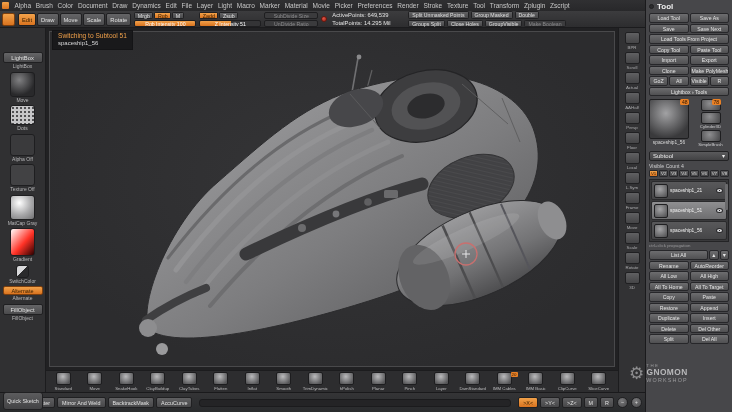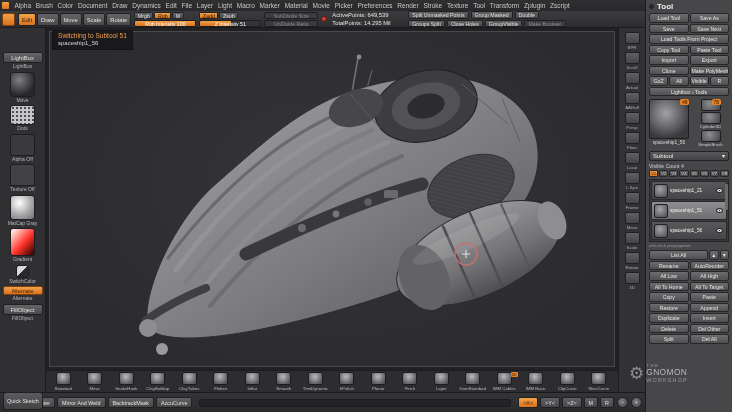--- a/index.html
+++ b/index.html
@@ -144,21 +144,21 @@
   .bbtn.active{background:linear-gradient(#f2a24a,#d9731f);color:#3a2000;}
   .groove{flex:1;height:8px;border-radius:3px;background:#242426;border:1px solid #1b1b1d;margin:0 4px;}
   .circle-btn{width:11px;height:11px;border-radius:50%;border:1px solid #202022;font-size:4.8px;color:#e0e0e0;
         display:flex;align-items:center;justify-content:center;background:radial-gradient(circle at 40% 32%,#7a7a7c,#48484a);}
 
   
   .watermark{position:absolute;left:629px;top:363px;width:100px;display:flex;align-items:center;gap:2px;z-index:40;}
   .gear{font-size:17px;color:#8d8d8f;line-height:17px;}
   .wm-text{display:flex;flex-direction:column;}
   .wm1{font-size:4.4px;color:#9a9a9c;letter-spacing:1.5px;line-height:5px;}
-  .wm2{font-size:8.4px;font-weight:normal;color:#b8b8ba;line-height:9px;letter-spacing:0.4px;}
+  .wm2{font-size:8.4px;font-weight:bold;color:#b8b8ba;line-height:9px;letter-spacing:0.4px;text-align:center;}
   .wm3{font-size:5.4px;color:#9a9a9c;letter-spacing:1.2px;line-height:6px;}
 </style>
 </head>
 <body>
 
 <div class="app">
 
   <div class="menubar">
     <div class="mb-logo"></div>
     <div class="menu-items">

